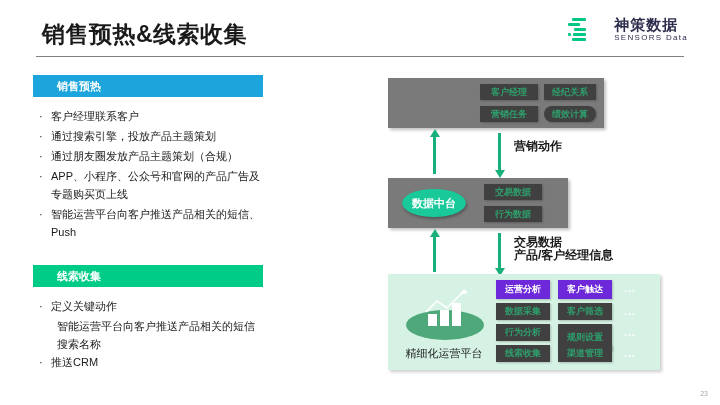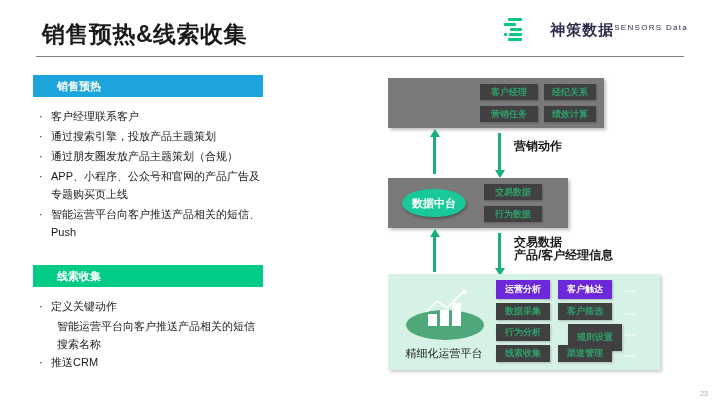--- a/index.html
+++ b/index.html
@@ -21,21 +21,21 @@
     position: absolute; left: 36px; top: 56px;
     width: 648px; height: 1px; background: #808080;
   }
 
   
   .logo { position: absolute; right: 32px; top: 16px; display: flex; align-items: center; gap: 6px; }
   .logo-mark { width: 26px; height: 26px; position: relative; }
   .logo-mark i {
     position: absolute; background: #00c785; border-radius: 1px; display: block;
   }
-  .logo-text { display: flex; flex-direction: row; line-height: 1; margin-left: 16px; }
+  .logo-text { display: flex; flex-direction: column; line-height: 1; margin-left: 16px; }
   .logo-cn { font-size: 15px; font-weight: bold; color: #2d2d4e; letter-spacing: 1px; }
   .logo-en { font-size: 8px; color: #2d2d4e; letter-spacing: 1.3px; margin-top: 2px; }
 
   
   .left-col { position: absolute; left: 33px; top: 75px; width: 230px; }
   .sec-head {
     height: 22px; line-height: 22px; padding-left: 24px;
     color: #fff; font-size: 11px; font-weight: bold;
   }
   .sec-head.blue { background: #1ba5dc; }
@@ -166,21 +166,21 @@
       </div>
     </div>
   </div>
 
   <div class="diagram">
 
     <div class="gray-box" style="left:0; top:0; width:216px; height:50px;">
       <div class="tag" style="left:92px; top:6px; width:58px; height:16px;">客户经理</div>
       <div class="tag" style="left:156px; top:6px; width:52px; height:16px;">经纪关系</div>
       <div class="tag" style="left:92px; top:28px; width:58px; height:16px;">营销任务</div>
-      <div class="tag" style="left:156px; top:28px; width:52px; height:16px;">绩效计算</div>
+      <div class="tag" style="left:156px; top:28px; width:52px; height:16px;border-radius:8px;">绩效计算</div>
     </div>
 
     <div class="arrow up" style="left:45px; top:58px; height:38px;"></div>
     <div class="arrow down" style="left:110px; top:55px; height:38px;"></div>
     <div class="arrow-label" style="left:126px; top:62px;">营销动作</div>
 
     <div class="gray-box" style="left:0; top:100px; width:180px; height:50px;">
       <div class="ellipse" style="left:14px; top:11px; width:64px; height:28px;">数据中台</div>
       <div class="tag" style="left:96px; top:6px; width:58px; height:16px;">交易数据</div>
       <div class="tag" style="left:96px; top:28px; width:58px; height:16px;">行为数据</div>
@@ -205,21 +205,21 @@
       </div>
       <div class="plat-label">精细化运营平台</div>
 
       <div class="tag solid" style="left:108px; top:6px; width:54px; height:19px;">运营分析</div>
       <div class="tag" style="left:108px; top:29px; width:54px; height:17px;font-family:Liberation Mono, monospace;">数据采集</div>
       <div class="tag" style="left:108px; top:50px; width:54px; height:17px;">行为分析</div>
       <div class="tag" style="left:108px; top:71px; width:54px; height:17px;">线索收集</div>
 
       <div class="tag solid" style="left:170px; top:6px; width:54px; height:19px;">客户触达</div>
       <div class="tag" style="left:170px; top:29px; width:54px; height:17px;">客户筛选</div>
-      <div class="tag" style="left:180px; top:50px; width:54px; height:27px;">规则设置</div>
+      <div class="tag" style="left:170px; top:50px; width:54px; height:27px;">规则设置</div>
       <div class="tag" style="left:170px; top:71px; width:54px; height:17px;">渠道管理</div>
 
       <div class="dots" style="left:236px; top:8px;">...</div>
       <div class="dots" style="left:236px; top:31px;">...</div>
       <div class="dots" style="left:236px; top:52px;">...</div>
       <div class="dots" style="left:236px; top:73px;">...</div>
     </div>
   </div>
 
   <div class="pagenum">23</div>

